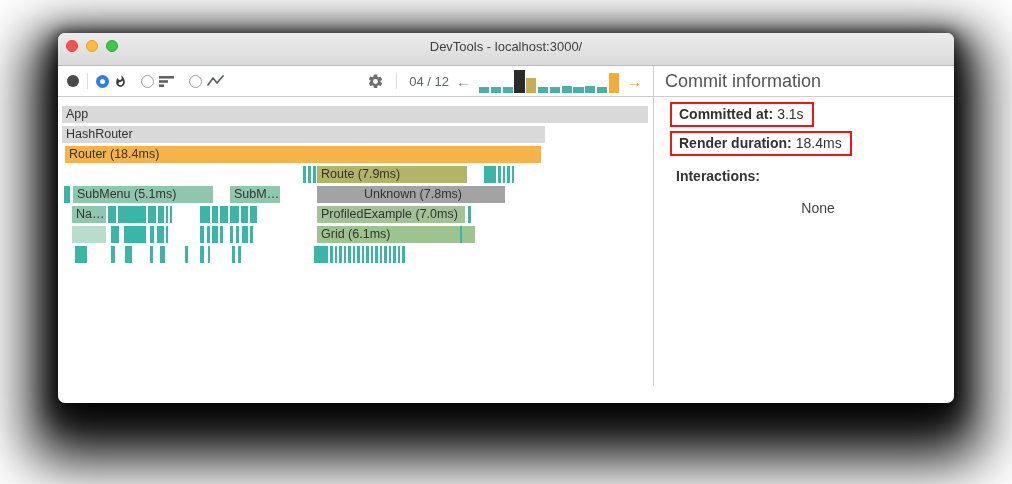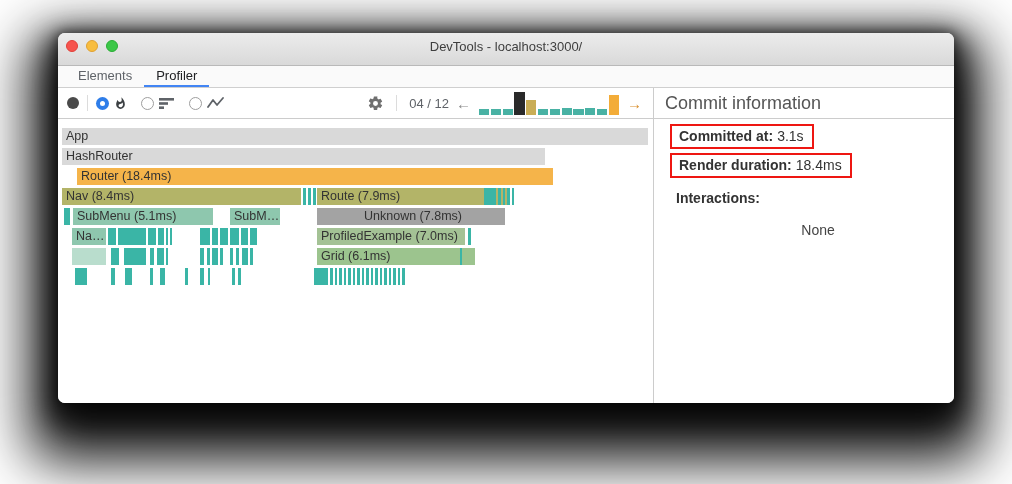--- a/index.html
+++ b/index.html
@@ -70,24 +70,20 @@
 
 <div class="window">
 
   <div class="titlebar">
     <span class="tl red"></span>
     <span class="tl yellow"></span>
     <span class="tl green"></span>
     <span class="title">DevTools - localhost:3000/</span>
   </div>
 
-  <div class="tabbar">
-    <div class="tab">Elements</div>
-    <div class="tab active" style="border-bottom-color: rgb(66, 133, 244);">Profiler</div>
-  </div>
 
   <div class="band-toolbar">
     <div class="toolbar">
       <span class="record-dot"></span>
       <span class="vdiv"></span>
 
       <span class="radio on"></span>
       <span class="ticon">
         <svg width="13" height="13" viewBox="0 0 24 24" fill="#3c4043">
             <path d="M13.5.67s.74 2.65.74 4.8c0 2.06-1.35 3.73-3.41 3.73-2.07 0-3.63-1.67-3.63-3.73l.03-.36C5.21 7.51 4 10.62 4 14c0 4.42 3.58 8 8 8s8-3.58 8-8C20 8.61 17.41 3.8 13.5.67zM11.71 19c-1.78 0-3.22-1.4-3.22-3.14 0-1.62 1.05-2.76 2.81-3.12 1.77-.36 3.6-1.21 4.62-2.58.39 1.29.59 2.65.59 4.04 0 2.65-2.15 4.8-4.8 4.8z"></path>
@@ -140,26 +136,25 @@
       <span class="arrow next">→</span>
     </div>
     <div class="panel-header">Commit information</div>
   </div>
 
   <div class="band-main">
     <div class="flame-area">
       <div class="flame-inner">
           <div class="fbar" style="left: 0px; top: 0px; width: 586px; background: rgb(217, 217, 217);">App</div>
           <div class="fbar" style="left: 0px; top: 20px; width: 483px; background: rgb(217, 217, 217);">HashRouter</div>
-          <div class="fbar" style="left: 15px; top: 40px; width: 476px; background: rgb(245, 180, 74);">Router (18.4ms)</div>
-          <div class="fbar" style="left: 0px; top: 60px; width: 239px; background: rgb(179, 180, 104);">Nav (8.4ms)</div>
+          <div class="fbar" style="left: 3px; top: 40px; width: 476px; background: rgb(245, 180, 74);">Router (18.4ms)</div>
           <div class="fbar nolabel" style="left: 241px; top: 60px; width: 3px; background: rgb(58, 181, 166);"></div>
           <div class="fbar nolabel" style="left: 246px; top: 60px; width: 3px; background: rgb(58, 181, 166);"></div>
           <div class="fbar nolabel" style="left: 251px; top: 60px; width: 3px; background: rgb(58, 181, 166);"></div>
-          <div class="fbar" style="left: 255px; top: 60px; width: 190px; background: rgb(179, 180, 104);">Route (7.9ms)</div>
+          <div class="fbar" style="left: 255px; top: 60px; width: 150px; background: rgb(179, 180, 104);">Route (7.9ms)</div>
           <div class="fbar nolabel" style="left: 422px; top: 60px; width: 12px; background: rgb(58, 181, 166);"></div>
           <div class="fbar nolabel" style="left: 436px; top: 60px; width: 3px; background: rgb(58, 181, 166);"></div>
           <div class="fbar nolabel" style="left: 441px; top: 60px; width: 2px; background: rgb(58, 181, 166);"></div>
           <div class="fbar nolabel" style="left: 445px; top: 60px; width: 3px; background: rgb(58, 181, 166);"></div>
           <div class="fbar nolabel" style="left: 450px; top: 60px; width: 2px; background: rgb(58, 181, 166);"></div>
           <div class="fbar nolabel" style="left: 2px; top: 80px; width: 6px; background: rgb(58, 181, 166);"></div>
           <div class="fbar" style="left: 11px; top: 80px; width: 140px; background: rgb(142, 199, 174);">SubMenu (5.1ms)</div>
           <div class="fbar" style="left: 168px; top: 80px; width: 50px; background: rgb(142, 199, 174);">SubM…</div>
           <div class="fbar" style="left: 255px; top: 80px; width: 188px; background: #a3a3a3; text-align: center;">Unknown (7.8ms)</div>
           <div class="fbar" style="left: 10px; top: 100px; width: 34px; background: rgb(142, 199, 174);">Na…</div>

